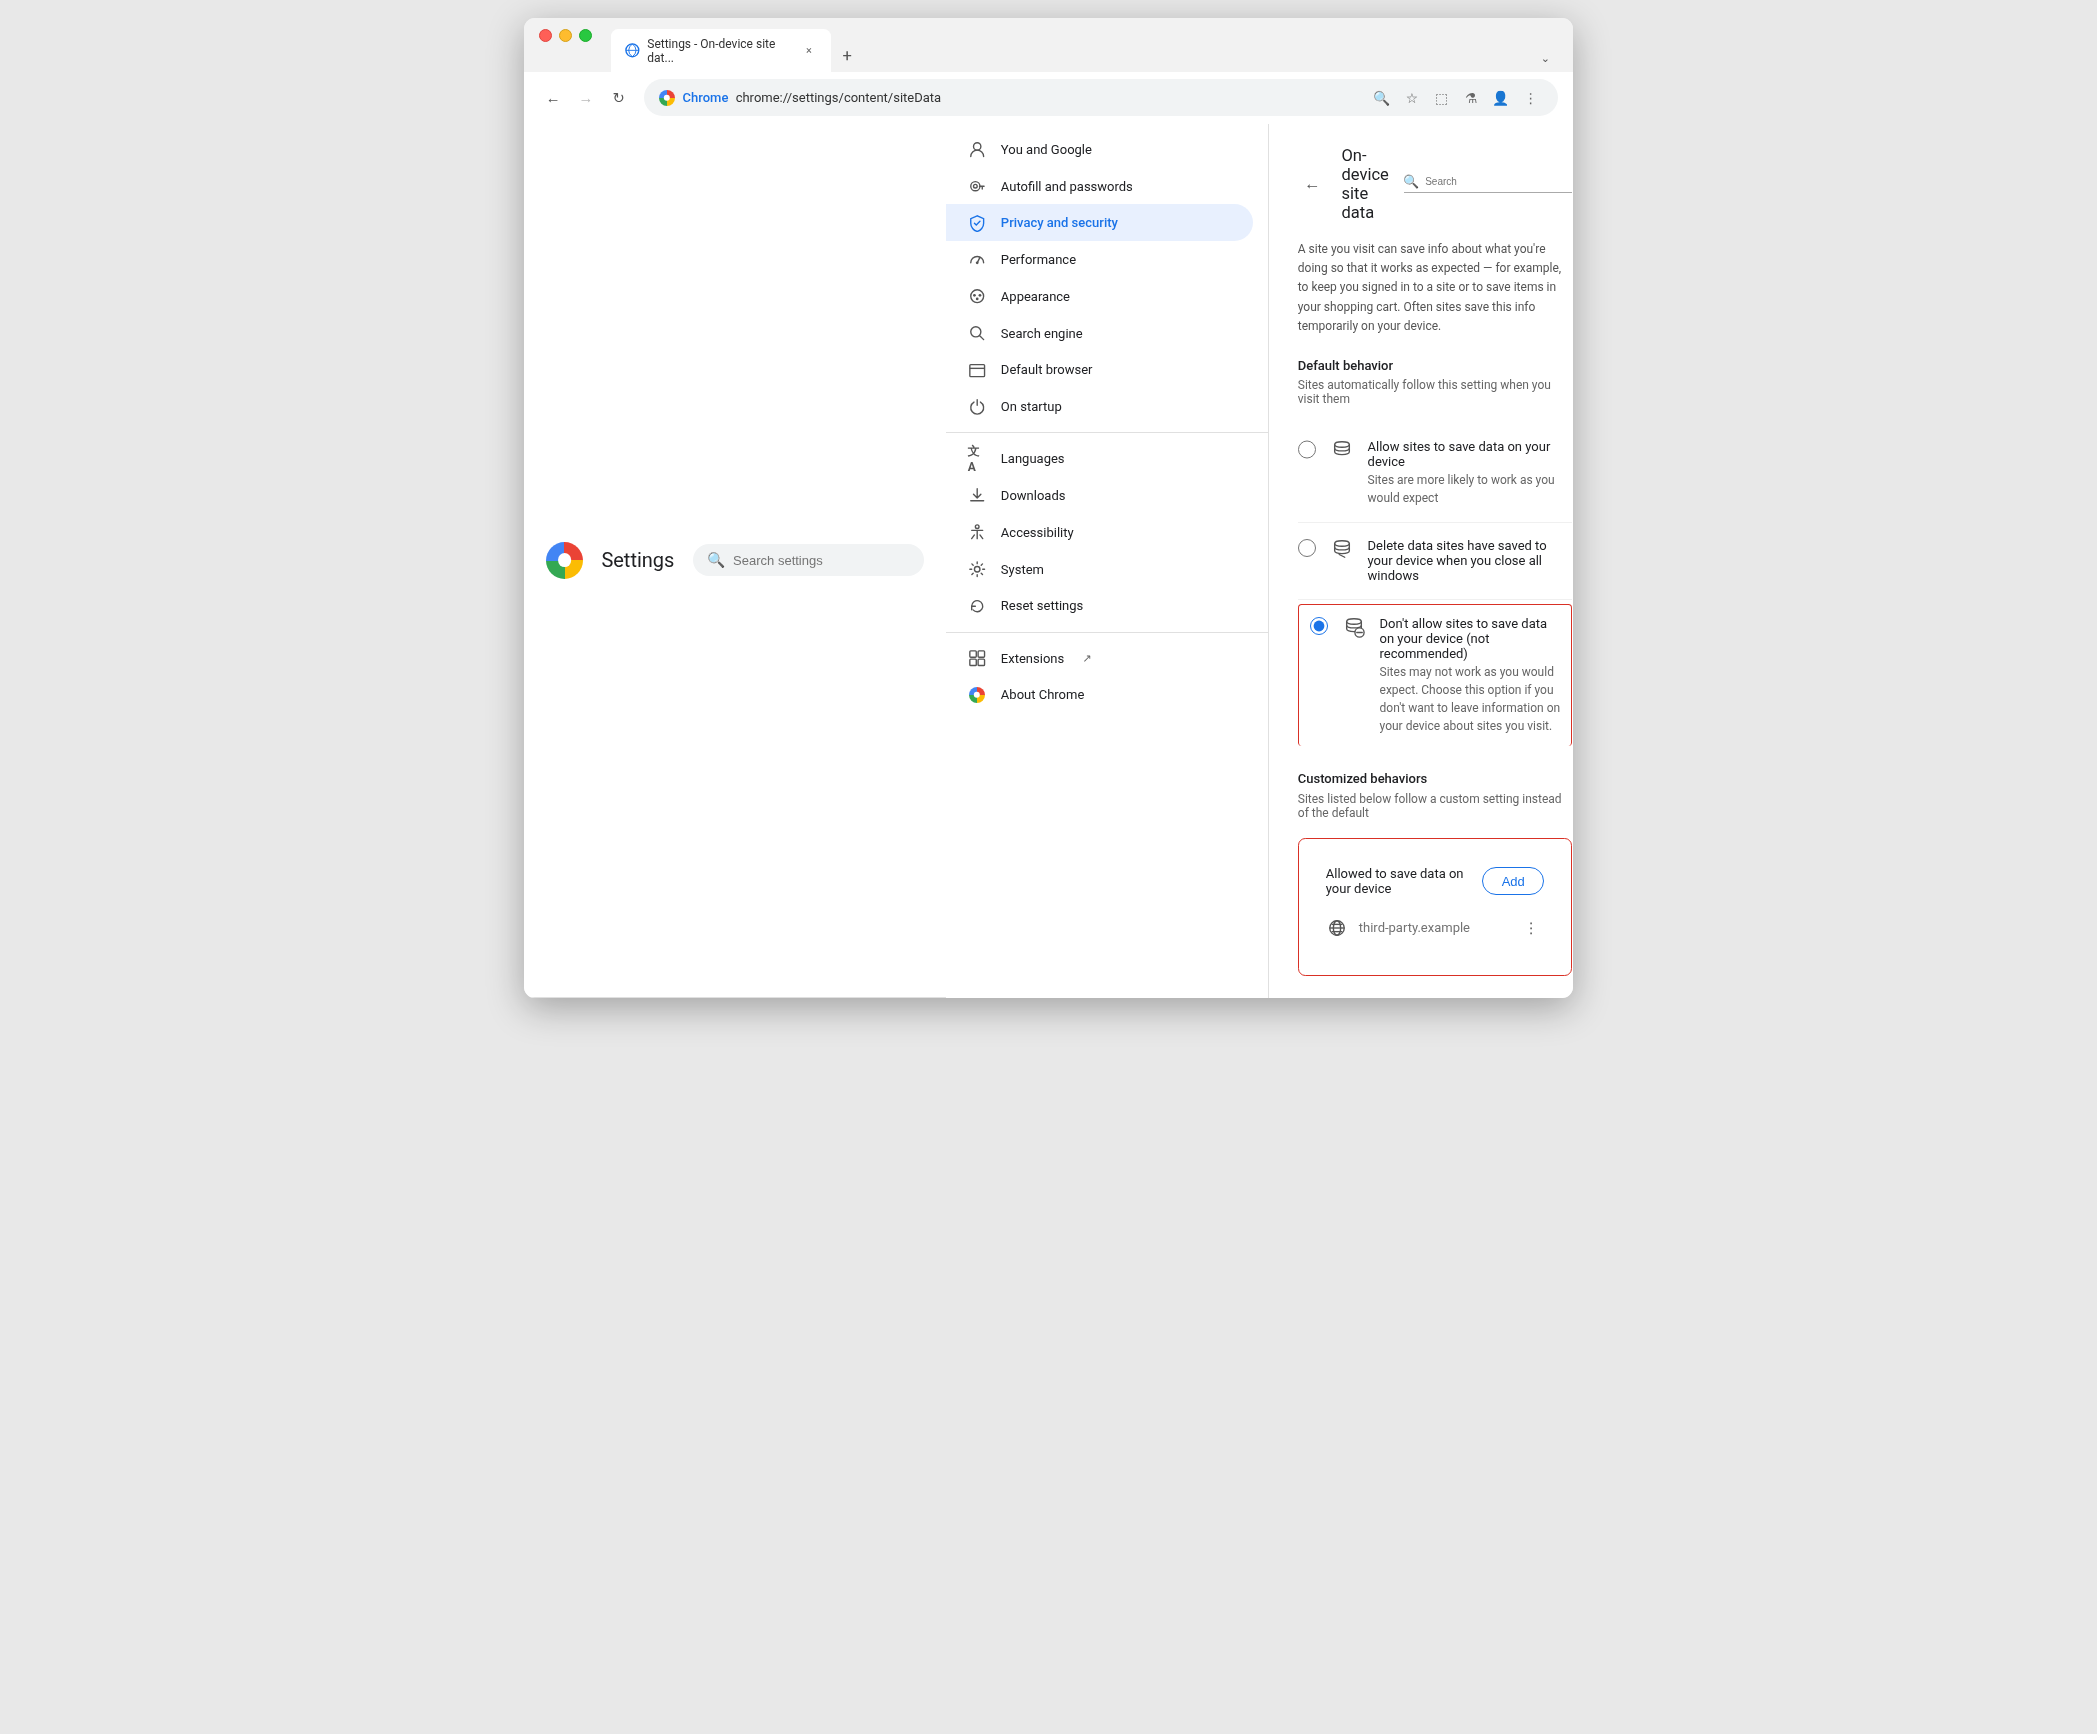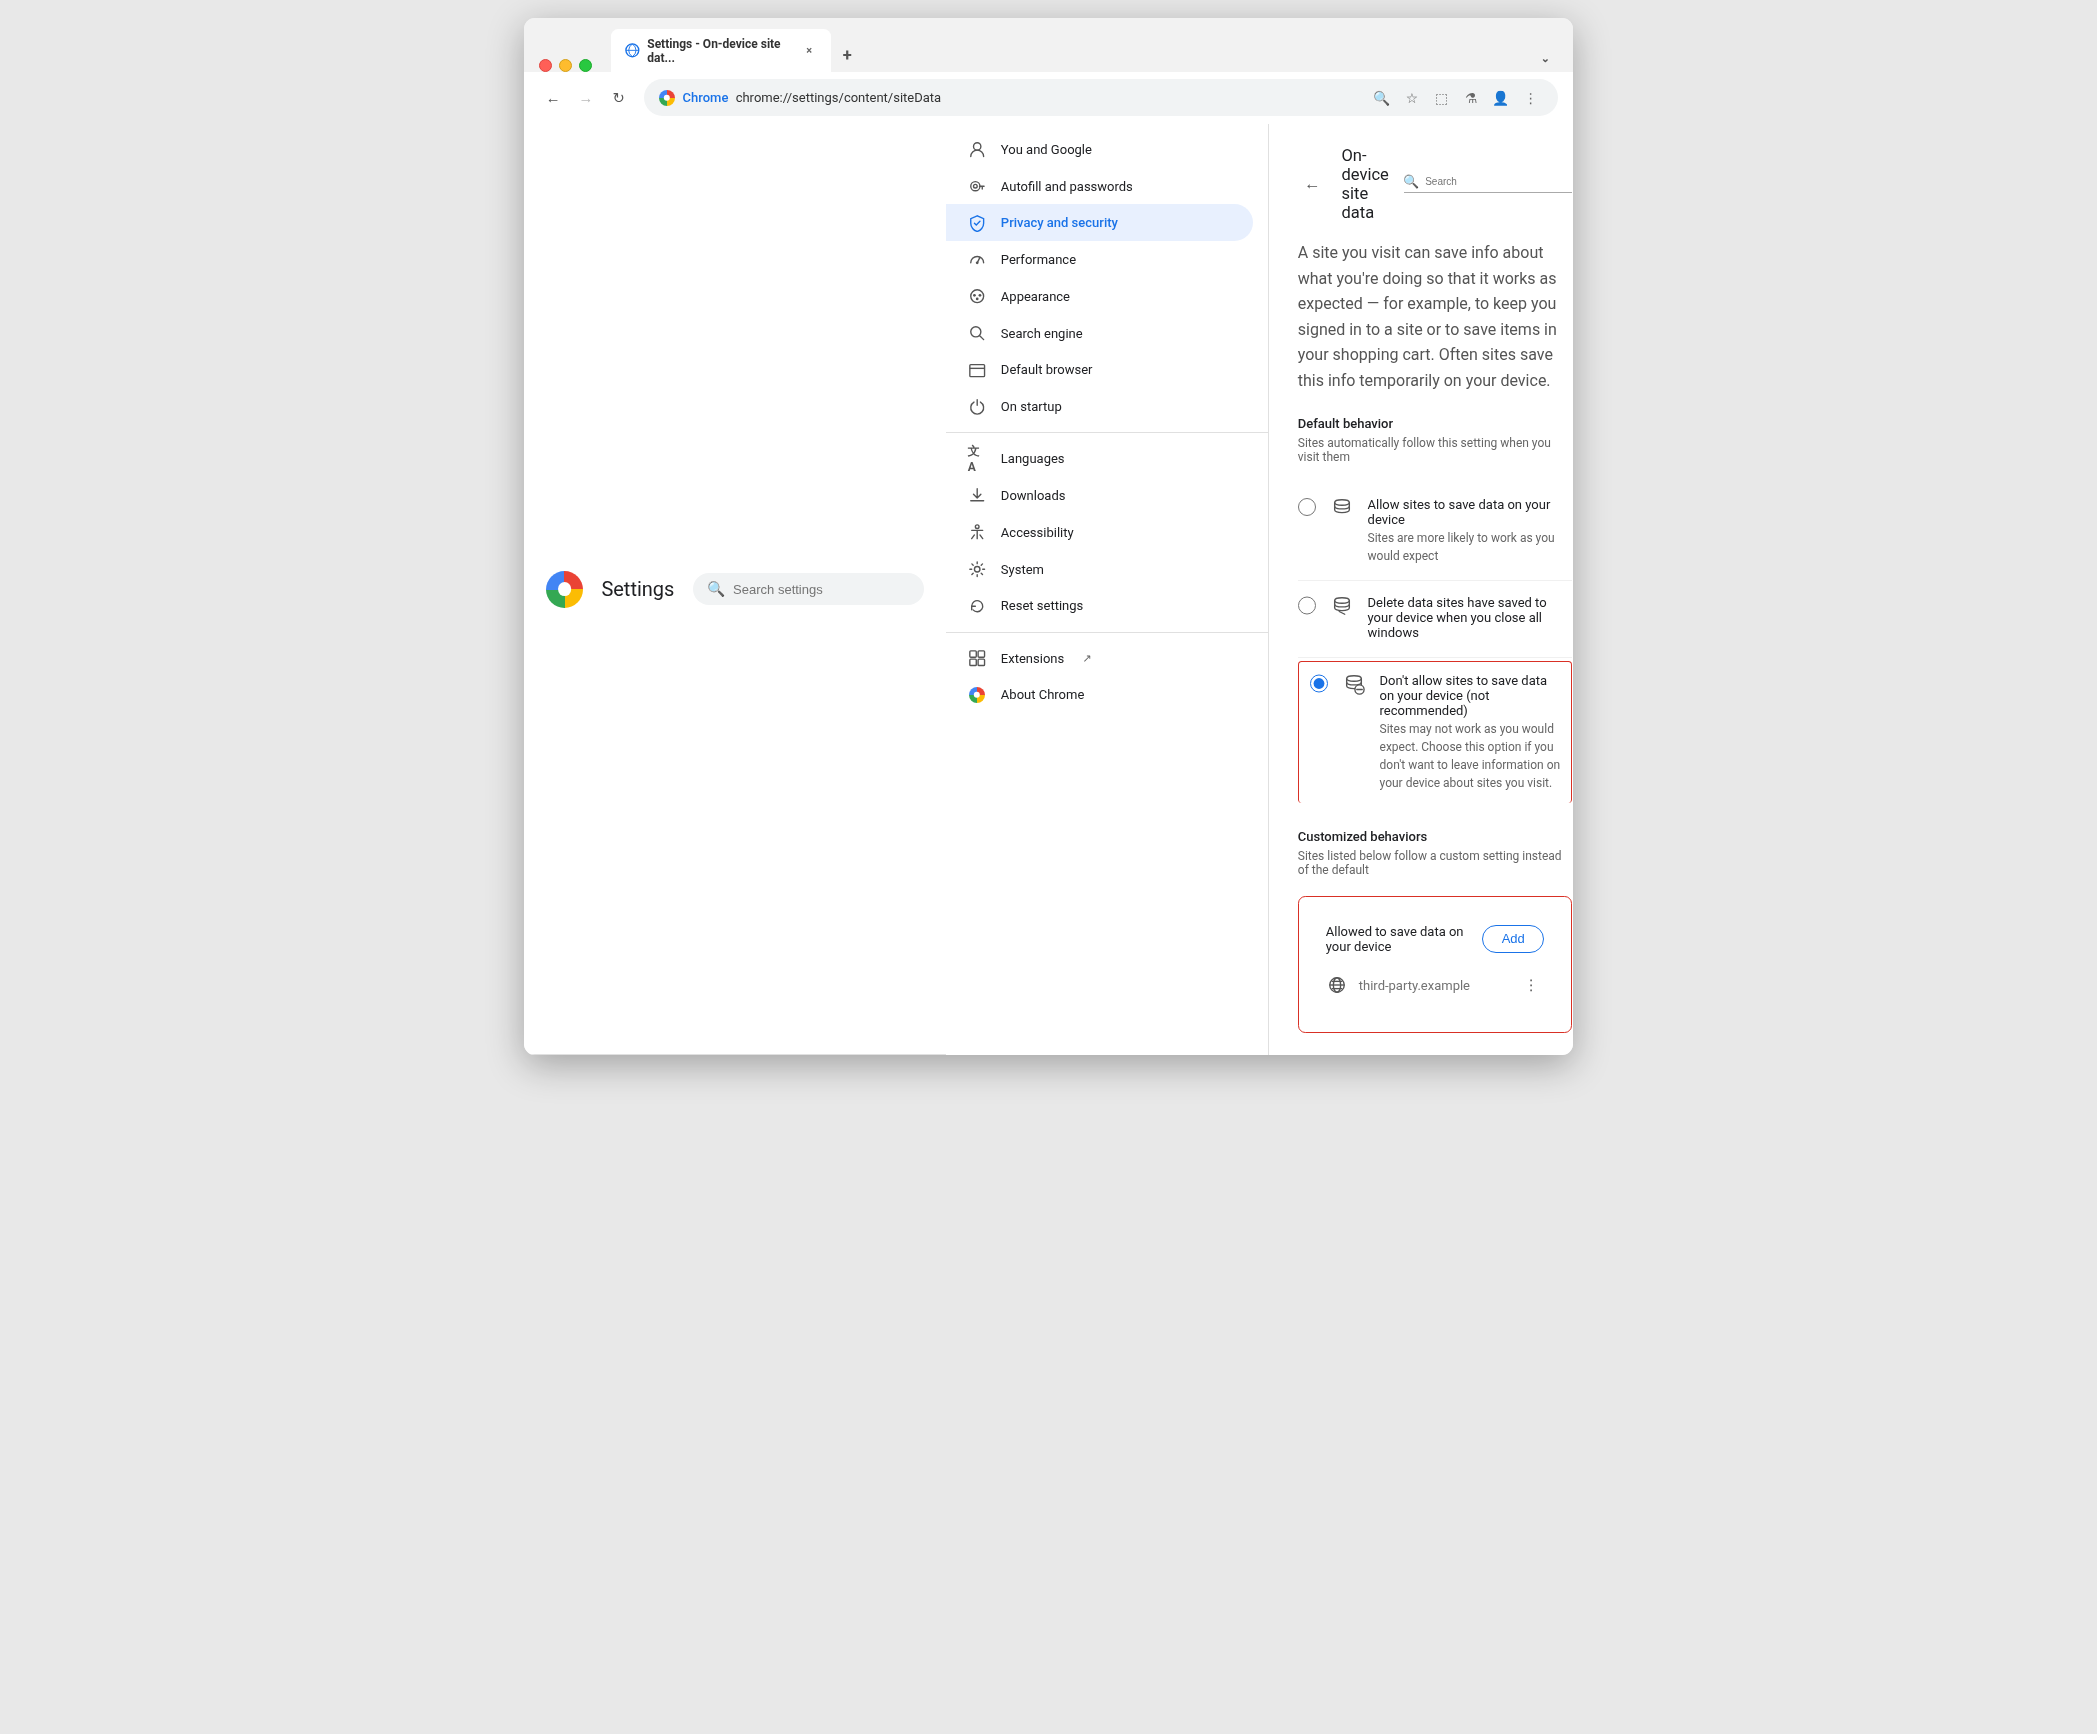--- a/index.html
+++ b/index.html
@@ -17,23 +17,22 @@
       border-radius: 11px;
       overflow: hidden;
       box-shadow: 0 9.2px 37px rgba(0,0,0,0.3);
       background: #f2f2f2;
     }
     
     .title-bar {
       background: #f2f2f2;
       padding: 11px 14.7px 0;
       display: flex;
-      align-items: flex-end;
+      align-items: flex-start;
       gap: 7.3px;
-      font-weight: bold;
     }
     .traffic-lights {
       display: flex;
       gap: 7.3px;
       align-items: center;
     }
     .traffic-light {
       width: 13px;
       height: 13px;
       border-radius: 50%;
@@ -308,21 +307,21 @@
     .content-search-icon { color: #666; font-size: 13px; }
     .content-search input {
       border: none;
       outline: none;
       font-size: 10px;
       color: #333;
       width: 147px;
       background: transparent;
     }
     .description-text {
-      font-size: 16px;
+      font-size: 12px;
       color: #555;
       line-height: 1.6;
       margin-bottom: 22px;
     }
     .section-title {
       font-size: 13px;
       font-weight: 500;
       color: #202124;
       margin-bottom: 5.5px;
     }

